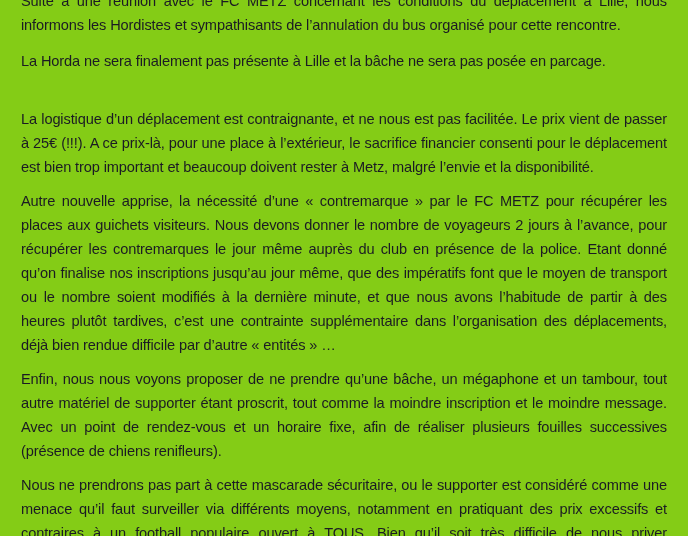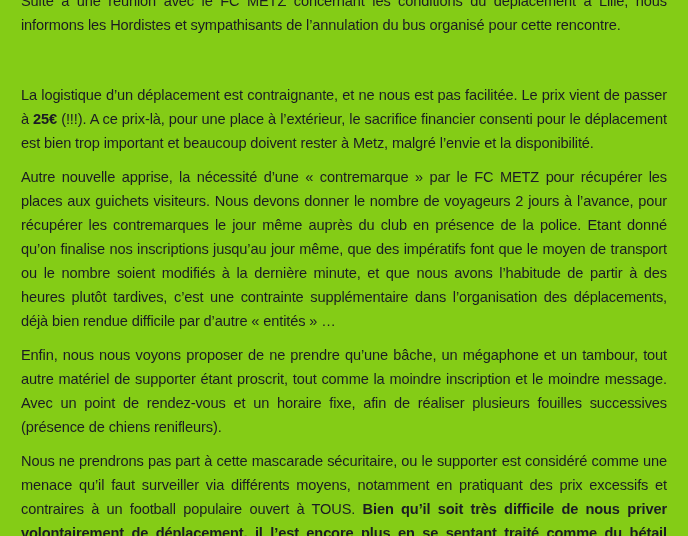--- a/index.html
+++ b/index.html
@@ -45,33 +45,34 @@
     margin-bottom: 0;
   }
   .gap-small { height: 10px; }
   .gap-large { height: 34px; }
   .gap-med { height: 12px; }
   .bold-line {
     font-weight: 700;
     text-align: left;
     letter-spacing: -0.1px;
   }
-  .b { font-weight: 700; }
+  .b { font-weight: 400; }
   
 </style>
 </head>
 <body>
 
 <div class="page">
   <div class="doc">
 
     <p class="para">Suite à une réunion avec le FC METZ concernant les conditions du déplacement à Lille, nous informons les Hordistes et sympathisants de l’annulation du bus organisé pour cette rencontre.</p>
 
     <div class="gap-med"></div>
 
+    <p class="para bold-line">La Horda ne sera finalement pas présente à Lille et la bâche ne sera pas posée en parcage.</p>
 
     <div class="gap-large"></div>
 
     <p class="para"><span>La logistique d’un déplacement est contraignante, et ne nous est pas facilitée. Le prix vient de passer à </span><span class="b">25€</span><span> (!!!).  A ce prix-là, pour une place à l’extérieur, le sacrifice financier consenti pour le déplacement est bien trop important et beaucoup doivent rester à Metz, malgré l’envie et la disponibilité.</span></p>
 
     <div class="gap-small"></div>
 
     <p class="para">Autre nouvelle apprise, la nécessité d’une « contremarque » par le FC METZ pour récupérer les places aux guichets visiteurs. Nous devons donner le nombre de voyageurs 2 jours à l’avance, pour récupérer les contremarques le jour même auprès du club en présence de la police. Etant donné qu’on finalise nos inscriptions jusqu’au jour même, que des impératifs font que le moyen de transport ou le nombre soient modifiés à la dernière minute, et que nous avons l’habitude de partir à des heures plutôt tardives, c’est une contrainte supplémentaire dans l’organisation des déplacements, déjà bien rendue difficile par d’autre « entités » …</p>
 
     <div class="gap-small"></div>

